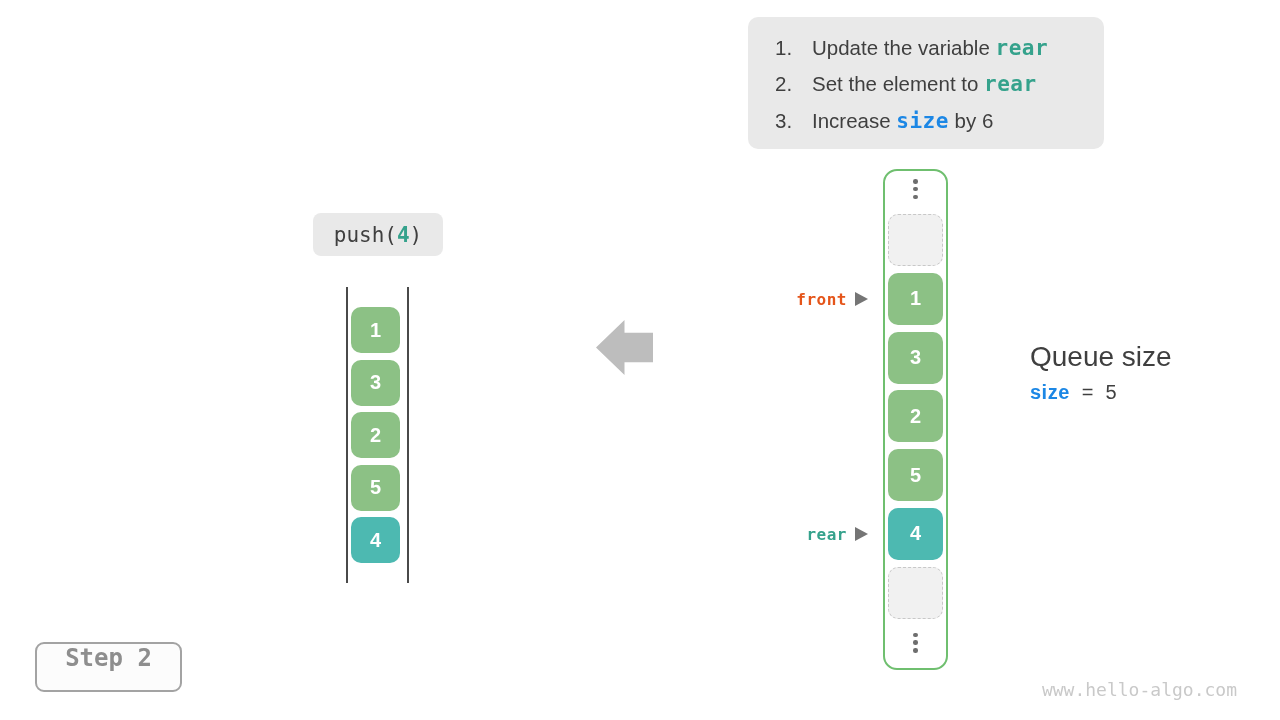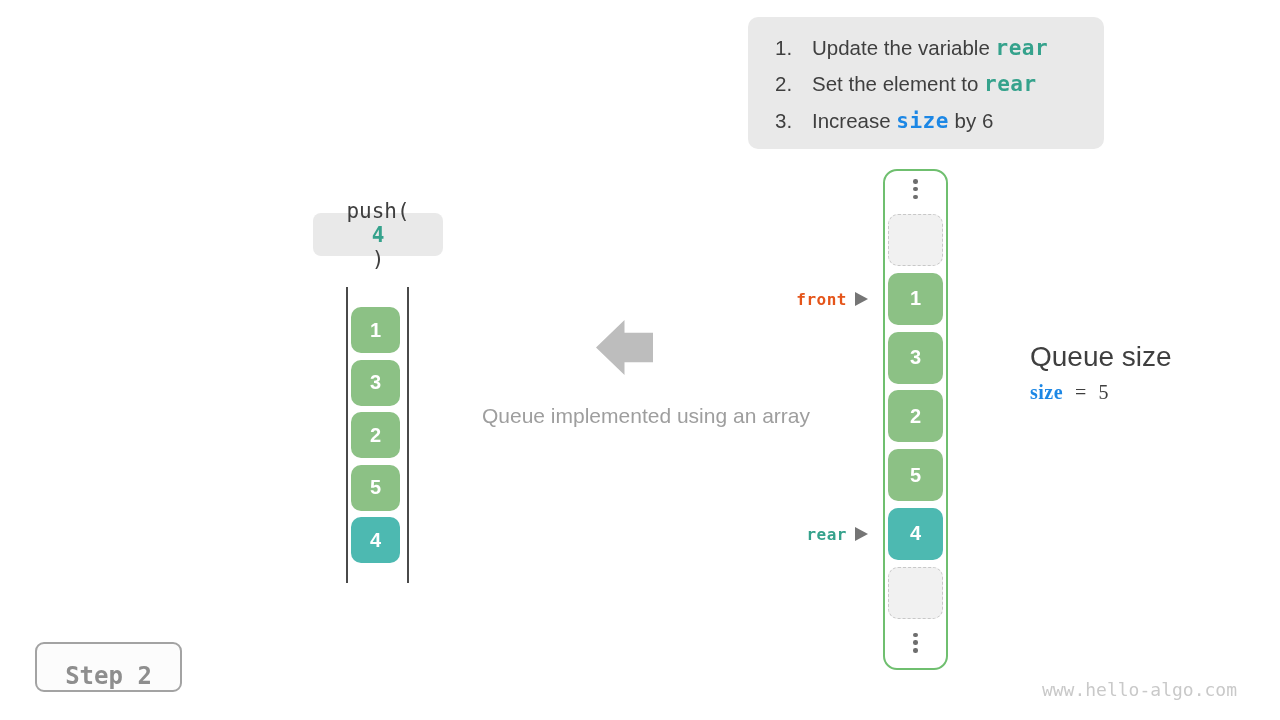--- a/index.html
+++ b/index.html
@@ -3,21 +3,21 @@
 <meta charset="utf-8">
 <style>
   :root{
     --code-teal:#35A28C; --code-blue:#1C87E5; --front-orange:#E5551A;
     --green-cell:#8CC185; --teal-cell:#4DB9B1; --array-border:#6FBF6F;
     --dark-text:#3F3F3F; --muted-gray:#9E9E9E;
   }
   html,body{margin:0;padding:0;background:#fff;}
   .canvas{position:relative;width:1280px;height:720px;background:#fff;overflow:hidden;
           font-family:"Liberation Sans",sans-serif;color:var(--dark-text);}
-  .mono{font-family:"DejaVu Sans Mono",monospace;flex-direction:column;}
+  .mono{font-family:"DejaVu Sans Mono",monospace;}
 
   
   .info-box{position:absolute;left:748px;top:17px;width:356px;height:132px;box-sizing:border-box;
             background:#E9E9E9;border-radius:10px;padding:13px 14px 13px 27px;}
   .info-box ol{list-style:none;margin:0;padding:0;}
   .info-box li{display:flex;align-items:baseline;font-size:20.5px;line-height:35.4px;color:var(--dark-text);}
   .info-box .num{width:37px;flex:none;}
   .code{font-family:"DejaVu Sans Mono",monospace;font-weight:700;font-size:21px;letter-spacing:.5px;}
   .code.teal{color:var(--code-teal);}
   .code.blue{color:var(--code-blue);}
@@ -62,28 +62,28 @@
            justify-content:flex-end;gap:8px;font-family:"DejaVu Sans Mono",monospace;
            font-weight:700;font-size:16px;letter-spacing:.5px;}
   .pointer.front{top:287px;color:var(--front-orange);}
   .pointer.rear{top:522px;color:var(--code-teal);}
   .ptr-arrow{width:0;height:0;border-left:13px solid #757575;border-top:7px solid transparent;
              border-bottom:7px solid transparent;flex:none;}
 
   
   .queue-size{position:absolute;left:1030px;top:344px;}
   .qs-title{font-size:28px;color:var(--dark-text);line-height:26px;}
-  .qs-expr{margin-top:9px;font-family:Liberation Serif, serif;font-size:20px;line-height:26px;color:var(--dark-text);}
+  .qs-expr{margin-top:9px;font-family:Liberation Sans, sans-serif;font-size:20px;line-height:26px;color:var(--dark-text);}
   .qs-expr .var{color:var(--code-blue);font-weight:700;letter-spacing:.5px;}
   .qs-expr .eq{margin:0 12px;}
 
   
   .step-box{position:absolute;left:35px;top:642px;width:147px;height:50px;box-sizing:border-box;
             background:#FCFCFC;border:2px solid #A3A3A3;border-radius:9px;
-            display:flex;align-items:flex-end;justify-content:center;
+            display:flex;align-items:flex-start;justify-content:center;
             font-family:"DejaVu Sans Mono",monospace;font-weight:700;font-size:24px;color:#8E8E8E;}
 
   
   .watermark{position:absolute;right:43px;top:679px;font-family:"DejaVu Sans Mono",monospace;
              font-size:18px;color:#C9C9C9;}
 </style>
 </head>
 <body>
 
 <div class="canvas">
@@ -115,21 +115,20 @@
   <div class="stack-line right"></div>
   <div class="stack-cells" id="stack-cells">
       <div class="s-cell">1</div>
       <div class="s-cell">3</div>
       <div class="s-cell">2</div>
       <div class="s-cell">5</div>
       <div class="s-cell highlight">4</div>
     </div>
 
   <div class="big-arrow"></div>
-  <div class="caption">Queue implemented using an array</div>
 
   <div class="array-box" id="array-box">
     <div class="dots top">
         <i></i>
         <i></i>
         <i></i>
       </div>
     <div id="array-cells" style="display:contents"><div class="a-cell empty"></div><div class="a-cell value">1</div><div class="a-cell value">3</div><div class="a-cell value">2</div><div class="a-cell value">5</div><div class="a-cell value highlight">4</div><div class="a-cell empty"></div></div>
     <div class="dots bottom">
         <i></i>

